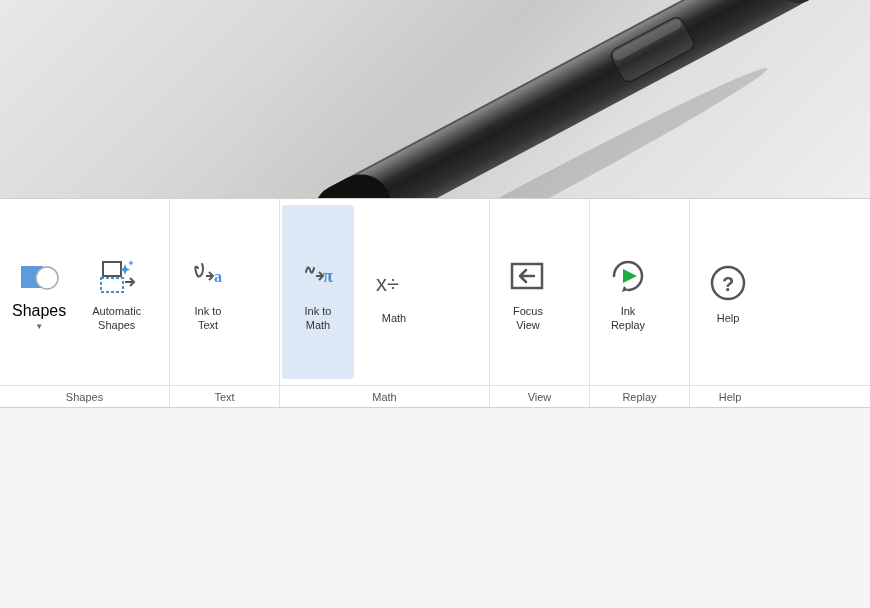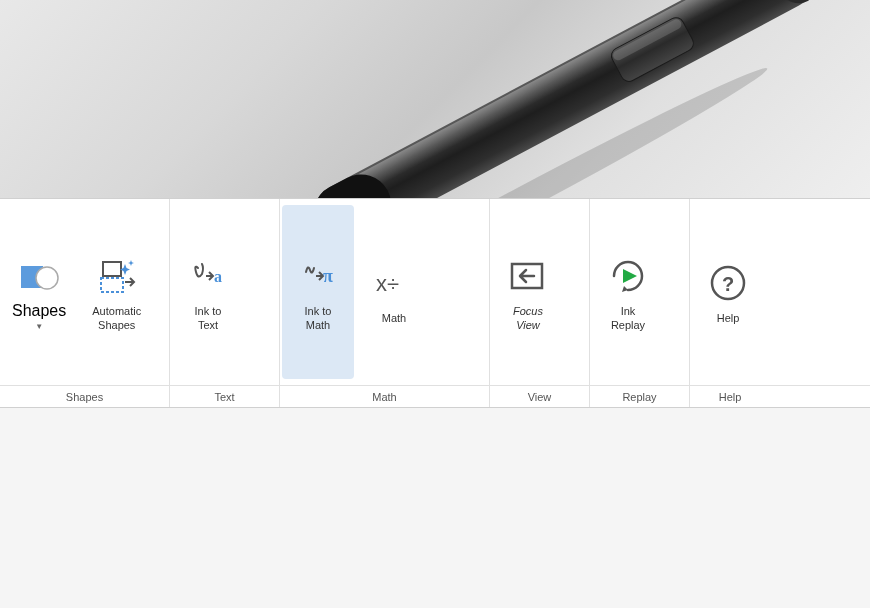--- a/index.html
+++ b/index.html
@@ -147,21 +147,21 @@
       left: 0;
       right: 0;
       bottom: 0;
       background: #f5f5f5;
     }
 
     
     .group-shapes { width: 170px; }
     .group-text { width: 110px; }
     .group-math { width: 210px; }
-    .group-view { width: 100px; font-style: italic; }
+    .group-view { width: 100px; }
     .group-replay { width: 100px; }
     .group-help { width: 80px; }
 
     .label-shapes { width: 170px; }
     .label-text { width: 110px; }
     .label-math { width: 210px; }
     .label-view { width: 100px; }
     .label-replay { width: 100px; }
     .label-help { width: 80px; }
 

